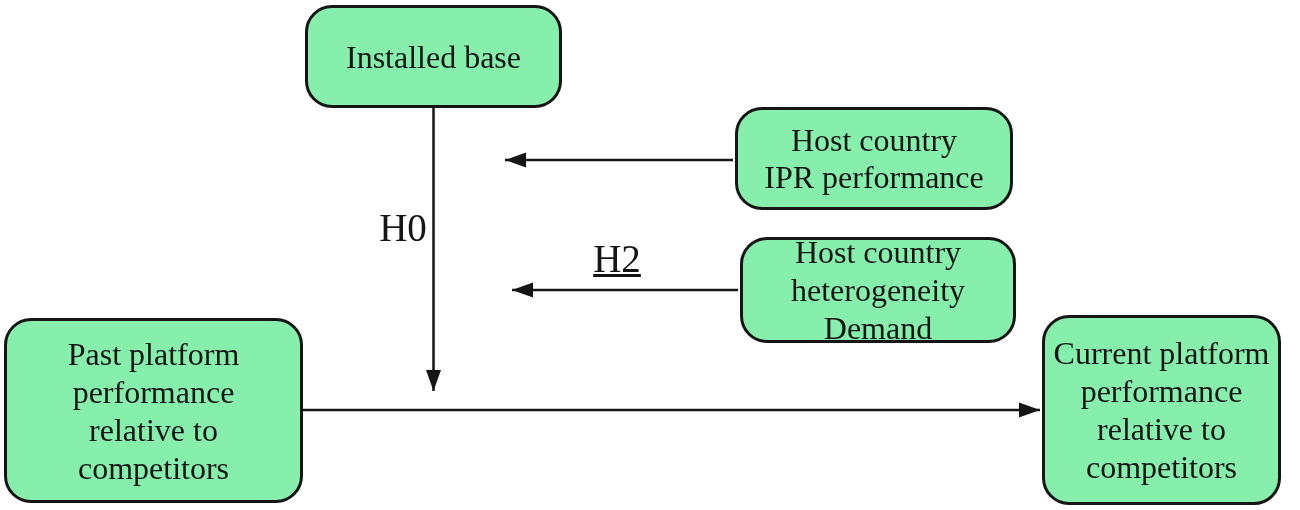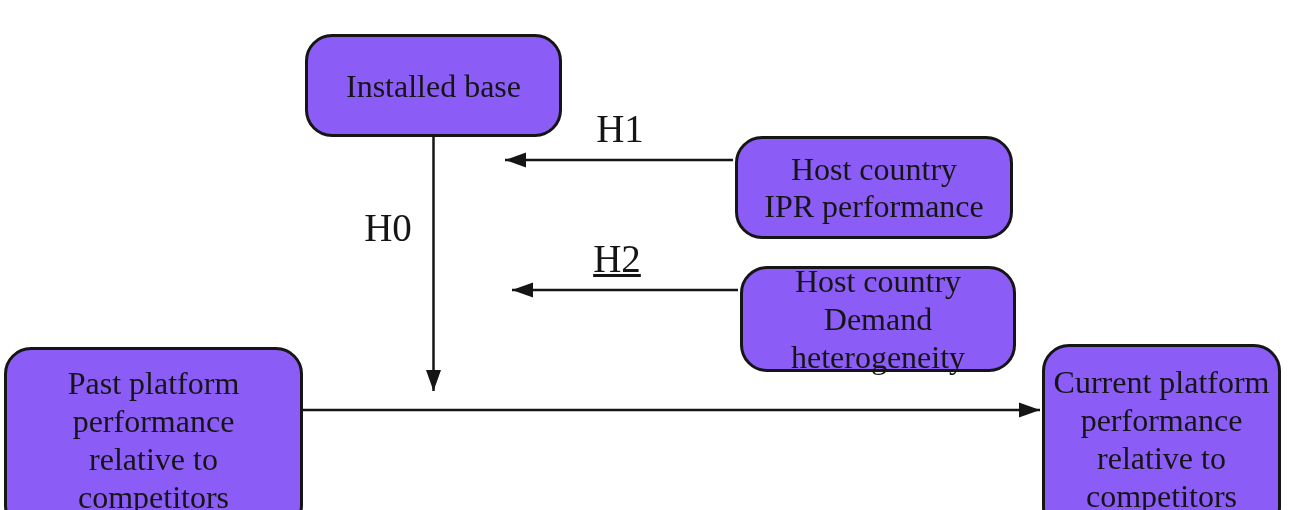--- a/index.html
+++ b/index.html
@@ -21,47 +21,46 @@
     left: 0;
     top: 0;
     width: 1300px;
     height: 510px;
   }
   .node {
     position: absolute;
     box-sizing: border-box;
     border: 3px solid #151515;
     border-radius: 27px;
-    background: #8b5cf6;
+    background: #86efac;
     display: flex;
     flex-direction: column;
     align-items: center;
     justify-content: center;
     text-align: center;
     font-size: 32px;
     line-height: 38px;
     overflow: visible;
-    margin-top: 29px;
   }
   .node .line {
     white-space: nowrap;
   }
   #node-installed-base { left: 305px; top: 5px;   width: 257px; height: 103px; }
   #node-ipr            { left: 735px; top: 107px; width: 278px; height: 103px; line-height: 37px; }
   #node-demand         { left: 740px; top: 237px; width: 276px; height: 106px; }
   #node-past           { left: 4px;   top: 318px; width: 299px; height: 185px; }
   #node-current        { left: 1042px;top: 315px; width: 239px; height: 190px; }
   .edge-label {
     position: absolute;
     font-size: 39px;
     line-height: 42px;
     text-align: center;
     width: 90px;
   }
-  #edge-label-h0 { left: 343px; top: 207px; }
+  #edge-label-h0 { left: 358px; top: 207px; }
   #edge-label-h1 { left: 575px; top: 108px; }
   #edge-label-h2 { left: 572px; top: 238px; text-decoration: underline; }
 </style>
 </head>
 <body>
 
 <div class="canvas">
 
   <svg class="arrows" width="1300" height="510" viewBox="0 0 1300 510" xmlns="http://www.w3.org/2000/svg">
     <defs>
@@ -83,35 +82,34 @@
     <div class="line">Installed base</div>
   </div>
 
   <div class="node" id="node-ipr">
     <div class="line">Host country</div>
     <div class="line">IPR performance</div>
   </div>
 
   <div class="node" id="node-demand">
     <div class="line">Host country</div>
+    <div class="line">heterogeneity</div>
     <div class="line">Demand</div>
-    <div class="line">heterogeneity</div>
   </div>
 
   <div class="node" id="node-past">
     <div class="line">Past platform</div>
     <div class="line">performance</div>
     <div class="line">relative to</div>
     <div class="line">competitors</div>
   </div>
 
   <div class="node" id="node-current">
     <div class="line">Current platform</div>
     <div class="line">performance</div>
     <div class="line">relative to</div>
     <div class="line">competitors</div>
   </div>
 
   <div class="edge-label" id="edge-label-h0">H0</div>
-  <div class="edge-label" id="edge-label-h1">H1</div>
   <div class="edge-label" id="edge-label-h2">H2</div>
 
 </div>
 
 </body></html>

